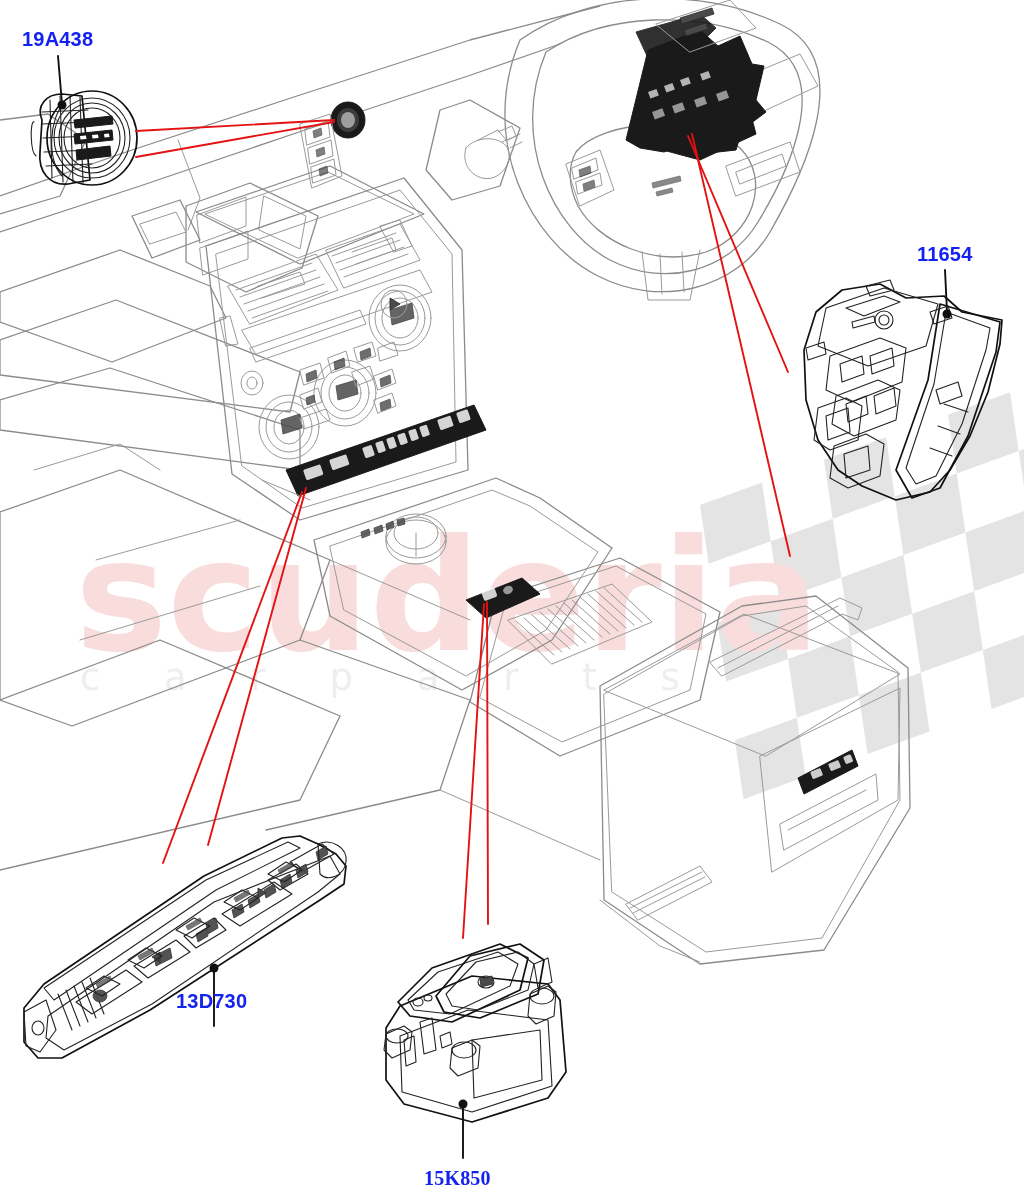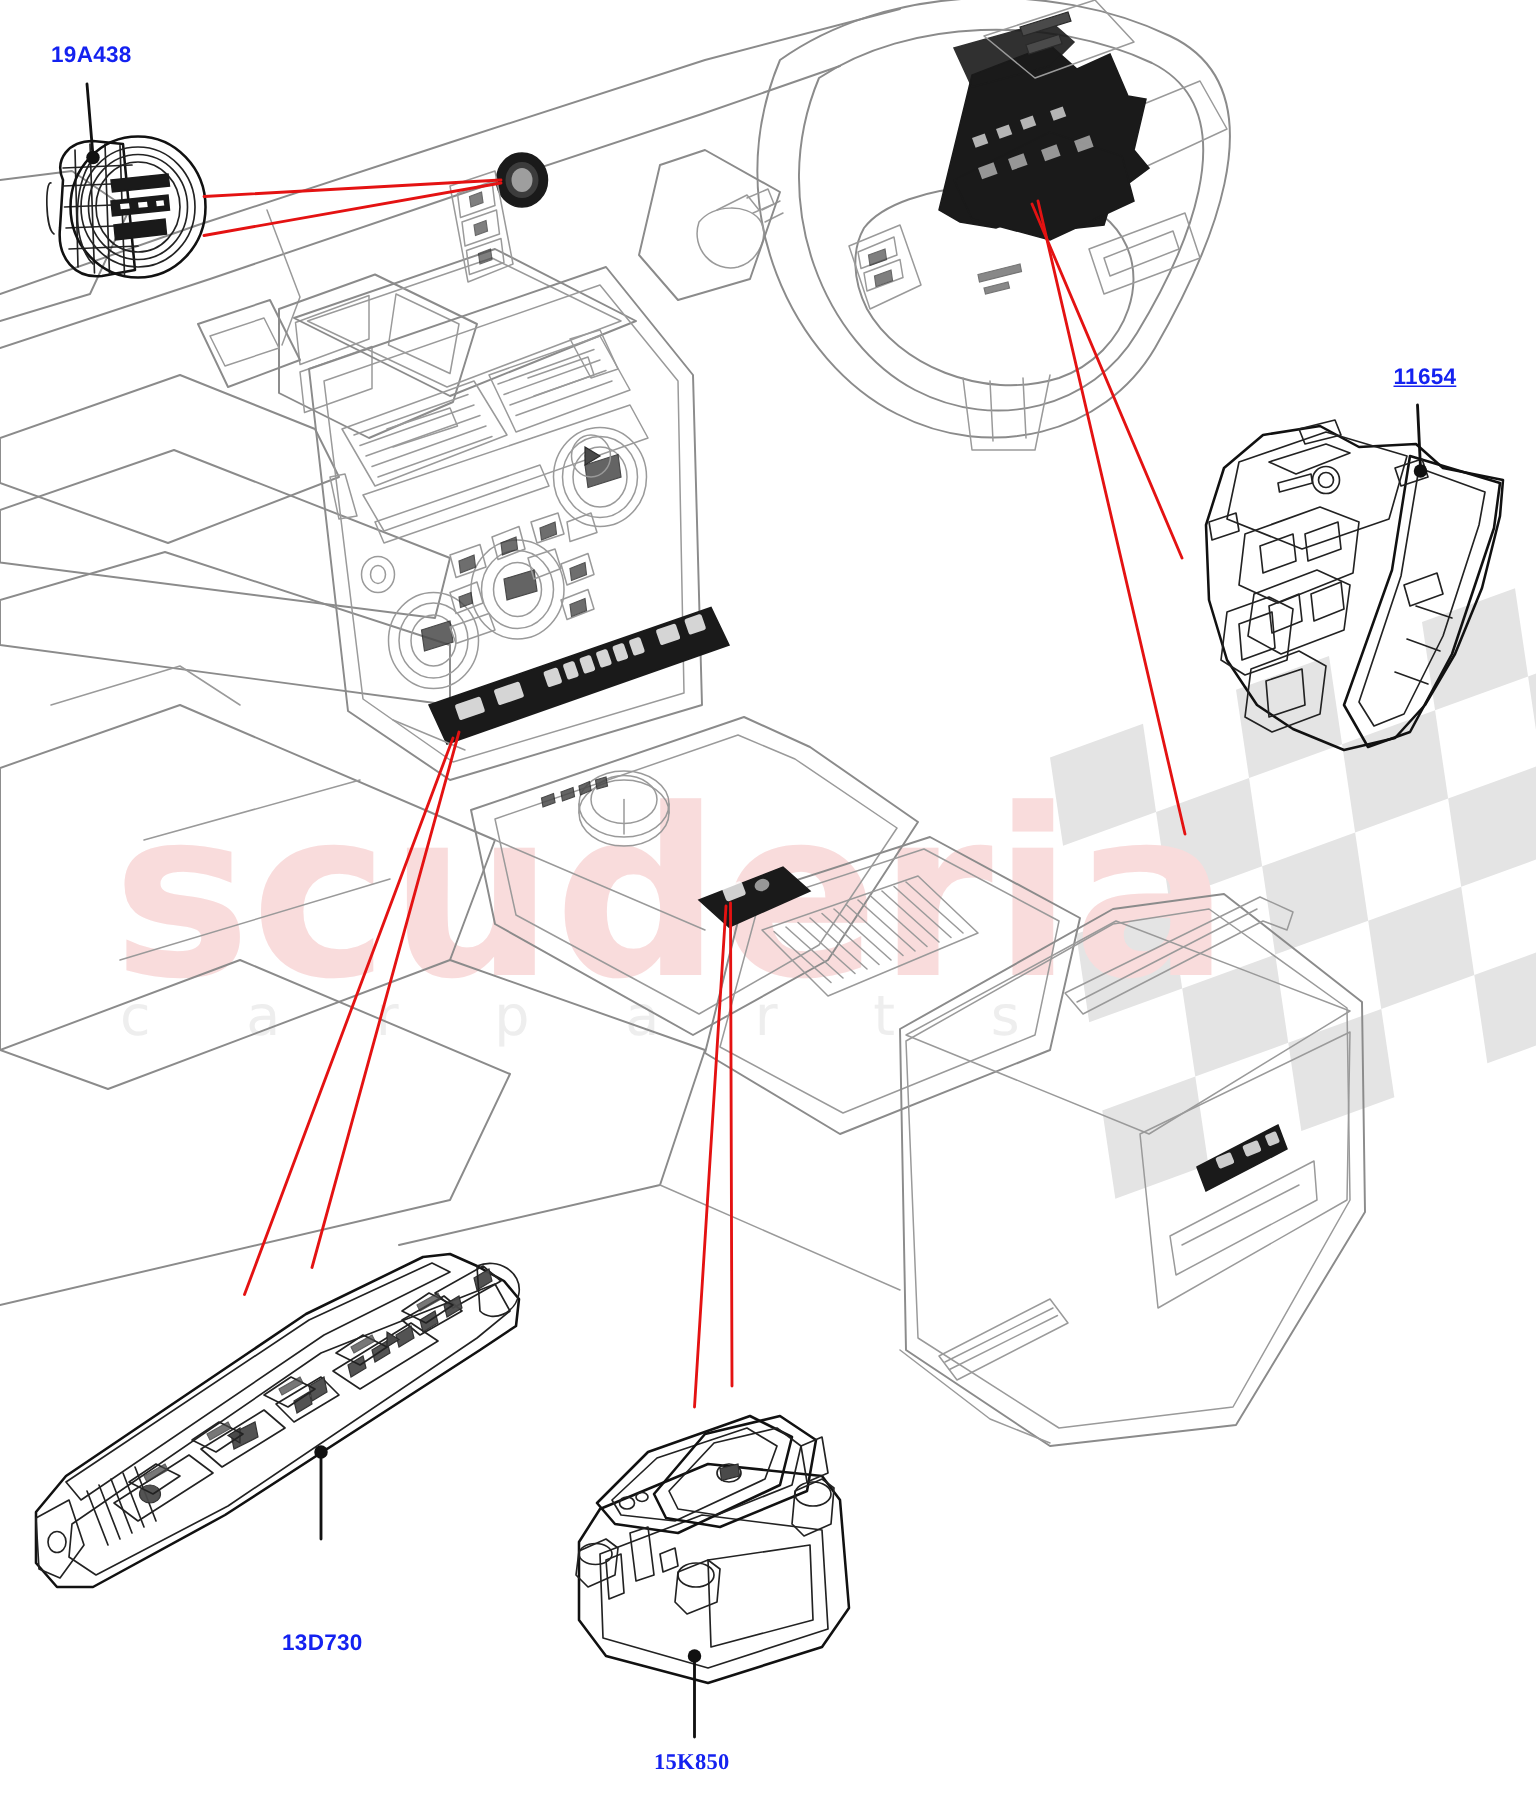--- a/index.html
+++ b/index.html
@@ -20,27 +20,26 @@
   }
   #diagram-svg {
     position: absolute;
     left: 0; top: 0;
     width: 1024px;
     height: 1200px;
   }
   .callout-label {
     position: absolute;
     font-family: "Liberation Sans", sans-serif;
-    font-size: 15px;
+    font-size: 20px;
     font-weight: 700;
     color: #1422f0;
     letter-spacing: 0.2px;
     white-space: nowrap;
     user-select: none;
-    margin-left: 12px;
   }
   
   .ln-dash      { fill:none; stroke:#8b8b8b; stroke-width:1.3; stroke-linejoin:round; stroke-linecap:round; }
   .ln-dash-thin { fill:none; stroke:#9a9a9a; stroke-width:1.0; stroke-linejoin:round; stroke-linecap:round; }
   .ln-part      { fill:none; stroke:#111111; stroke-width:1.7; stroke-linejoin:round; stroke-linecap:round; }
   .ln-part-thin { fill:none; stroke:#222222; stroke-width:1.1; stroke-linejoin:round; stroke-linecap:round; }
   .fill-dark    { fill:#1a1a1a; stroke:#1a1a1a; stroke-width:1; }
   .fill-mid     { fill:#4a4a4a; stroke:#2a2a2a; stroke-width:0.8; }
   .fill-white   { fill:#ffffff; }
   .leader-red   { fill:none; stroke:#e41212; stroke-width:1.9; stroke-linecap:round; }
@@ -563,19 +562,19 @@
 
         <path class="leader-black" d="M463 1158 L463 1106"></path>
         <circle class="leader-dot" cx="463" cy="1104" r="4.5"></circle>
       </g>
 
     </g>
   </svg>
 
   <div class="callout-label" style="left:22px; top:28px;">19A438</div>
 
-  <div class="callout-label" style="left:917px; top:243px;text-decoration:underline;">11654</div>
-
-  <div class="callout-label" style="left:176px; top:1087px;">13D730</div>
+  <div class="callout-label" style="left:917px; top:243px;">11654</div>
+
+  <div class="callout-label" style="left:176px; top:990px;">13D730</div>
 
   <div class="callout-label" style="left:424px; top:1167px;font-family:Liberation Serif, serif;">15K850</div>
 
 </div>
 
 </body></html>

